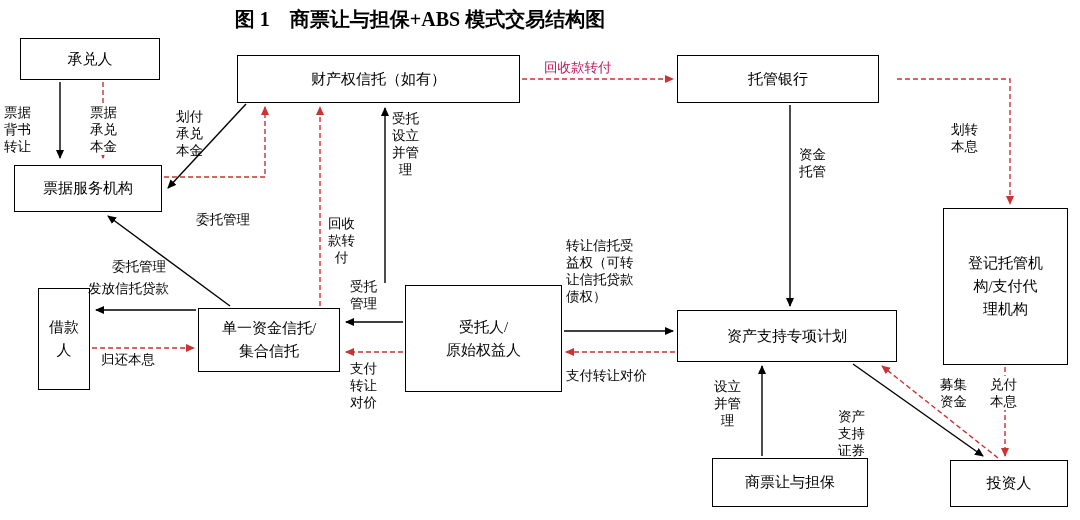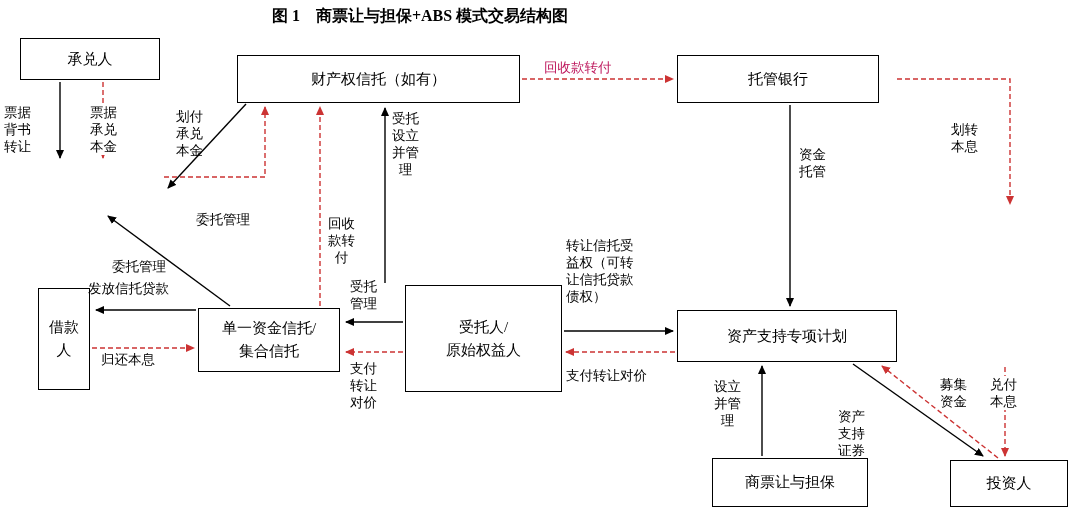--- a/index.html
+++ b/index.html
@@ -2,21 +2,21 @@
 <html><head>
 <meta charset="utf-8">
 <style>
   html,body { margin:0; padding:0; background:#fff; }
   .stage {
     position:relative; width:1080px; height:520px; background:#fff;
     font-family:"Liberation Serif","DejaVu Serif",serif; color:#000; overflow:hidden;
   }
   .title {
     position:absolute; left:420px; top:6px; transform:translateX(-50%);
-    font-size:16px; font-weight:bold; white-space:nowrap; z-index:4;
+    font-size:20px; font-weight:bold; white-space:nowrap; z-index:4;
   }
   .node {
     position:absolute; z-index:2; box-sizing:border-box;
     background:#fff; border:1.4px solid #000;
     display:flex; align-items:center; justify-content:center;
     text-align:center; font-size:15px; line-height:23px; white-space:pre-line;
   }
   .lbl {
     position:absolute; z-index:3; font-size:13.5px; line-height:17px;
     white-space:pre-line; text-align:center;
@@ -64,27 +64,31 @@
     <path class="r" d="M92,348 L194,348" marker-end="url(#mk-red)"></path>
     <path class="r" d="M403,352 L346,352" marker-end="url(#mk-red)"></path>
     <path class="r" d="M675,352 L566,352" marker-end="url(#mk-red)"></path>
     <path class="r" d="M998,458 L882,366" marker-end="url(#mk-red)"></path>
     <path class="r" d="M1005,367 L1005,456" marker-end="url(#mk-red)"></path>
   </svg>
 
   <div class="node" style="left:20px;top:38px;width:140px;height:42px">承兑人</div>
   <div class="node" style="left:237px;top:55px;width:283px;height:48px">财产权信托（如有）</div>
   <div class="node" style="left:677px;top:55px;width:202px;height:48px">托管银行</div>
+  <div class="node" style="left:14px;top:165px;width:148px;height:47px">票据服务机构</div>
   <div class="node" style="left:38px;top:288px;width:52px;height:102px">借款
 人</div>
   <div class="node" style="left:198px;top:308px;width:142px;height:64px">单一资金信托/
 集合信托</div>
   <div class="node" style="left:405px;top:285px;width:157px;height:107px">受托人/
 原始权益人</div>
   <div class="node" style="left:677px;top:310px;width:220px;height:52px">资产支持专项计划</div>
+  <div class="node" style="left:943px;top:208px;width:125px;height:157px">登记托管机
+构/支付代
+理机构</div>
   <div class="node" style="left:712px;top:458px;width:156px;height:49px">商票让与担保</div>
   <div class="node" style="left:950px;top:460px;width:118px;height:47px">投资人</div>
 
   <div class="lbl" style="left:4px;top:104px">票据
 背书
 转让</div>
   <div class="lbl whitebg" style="left:89px;top:104px">票据
 承兑
 本金</div>
   <div class="lbl" style="left:176px;top:108px">划付

